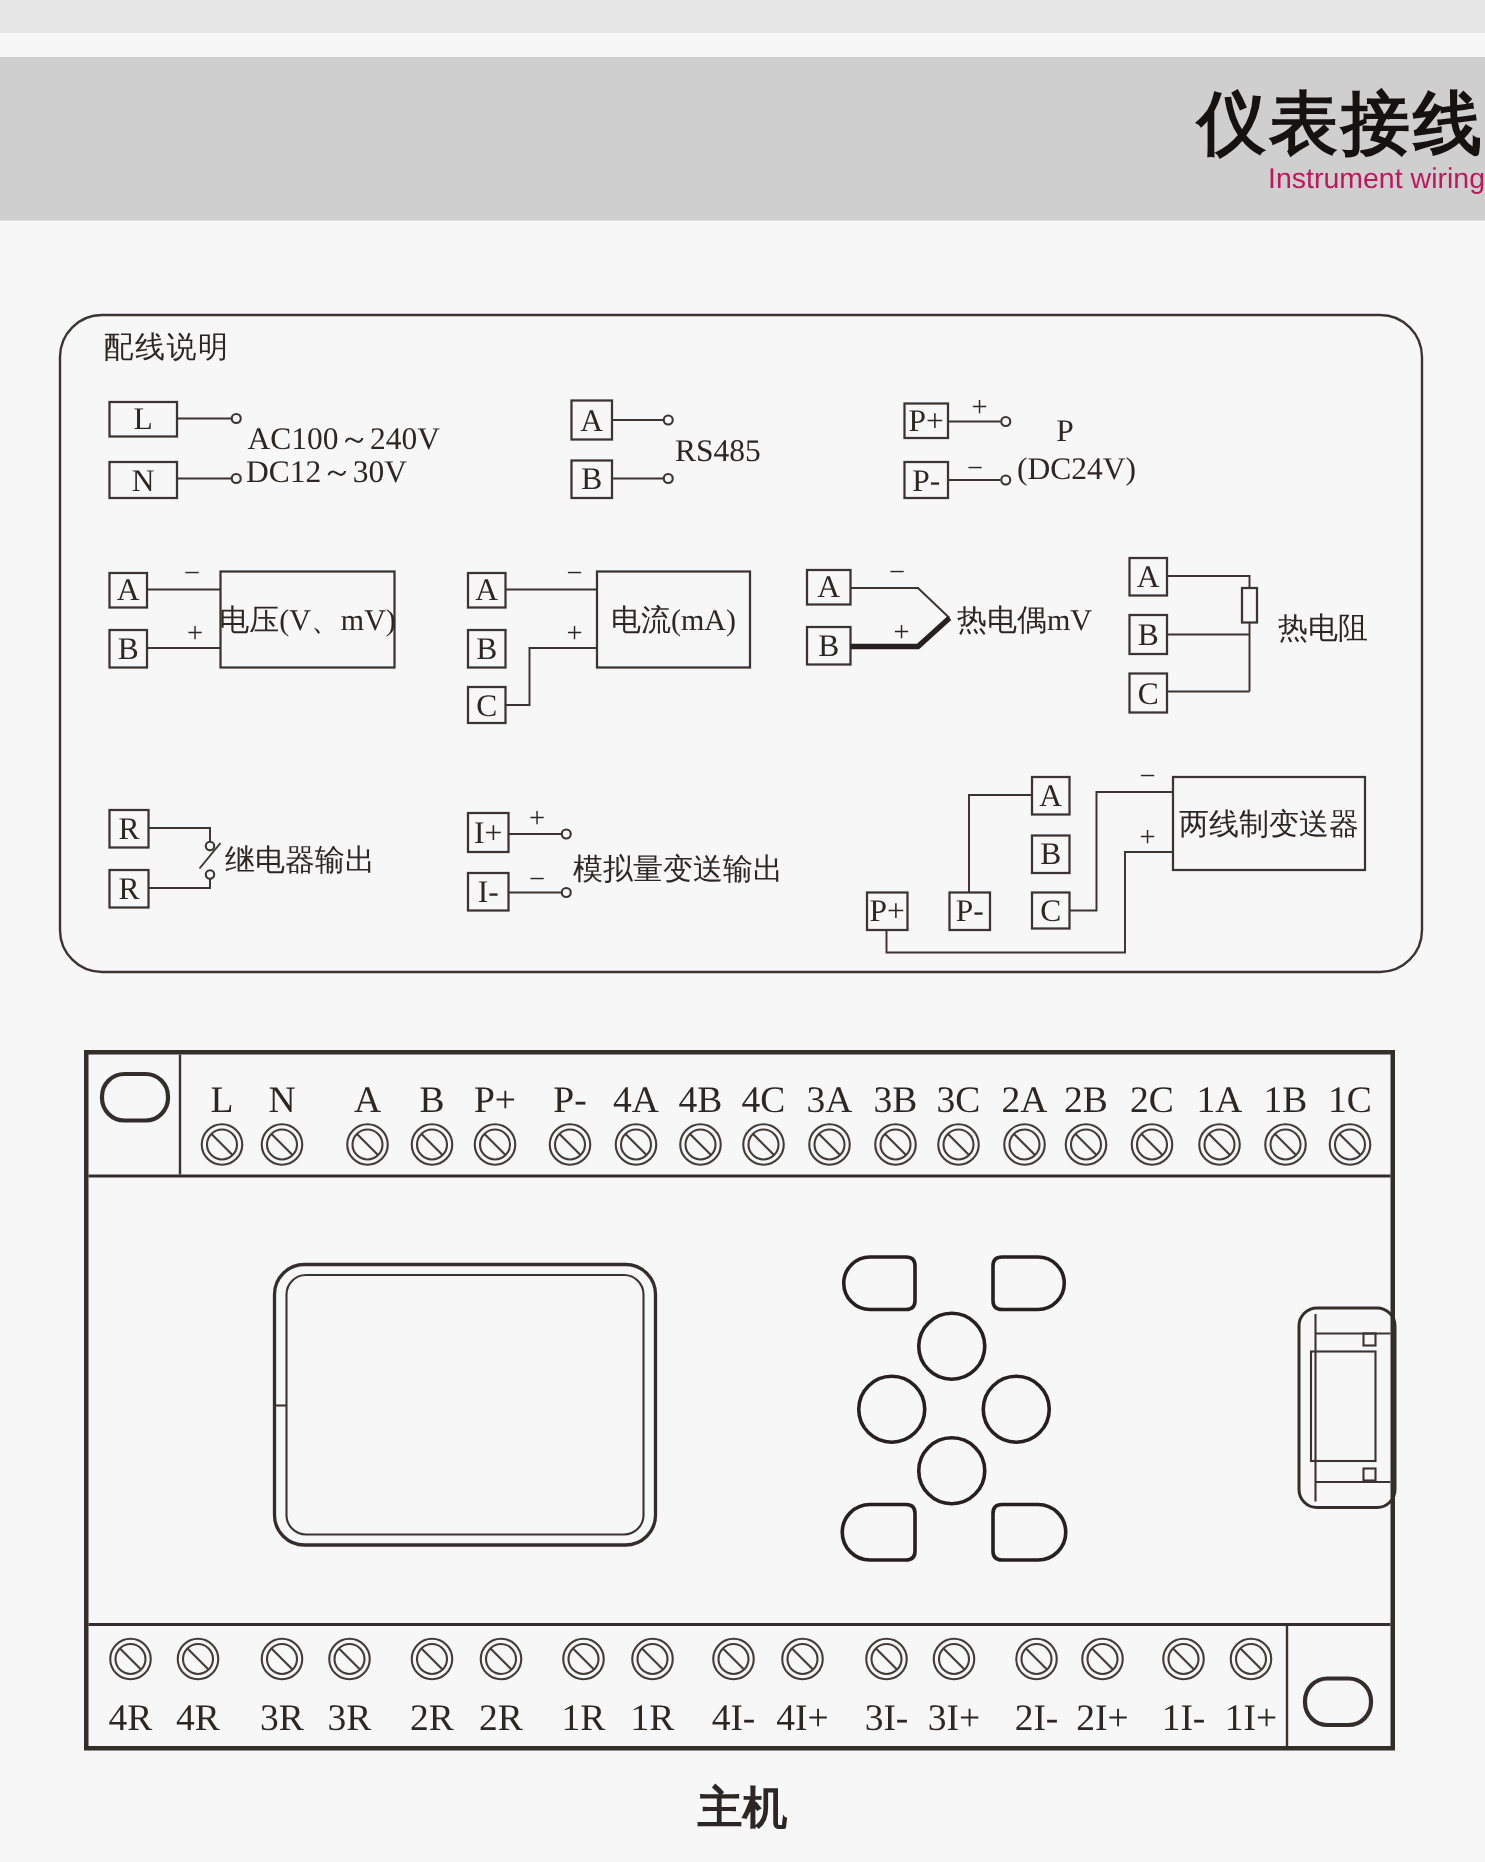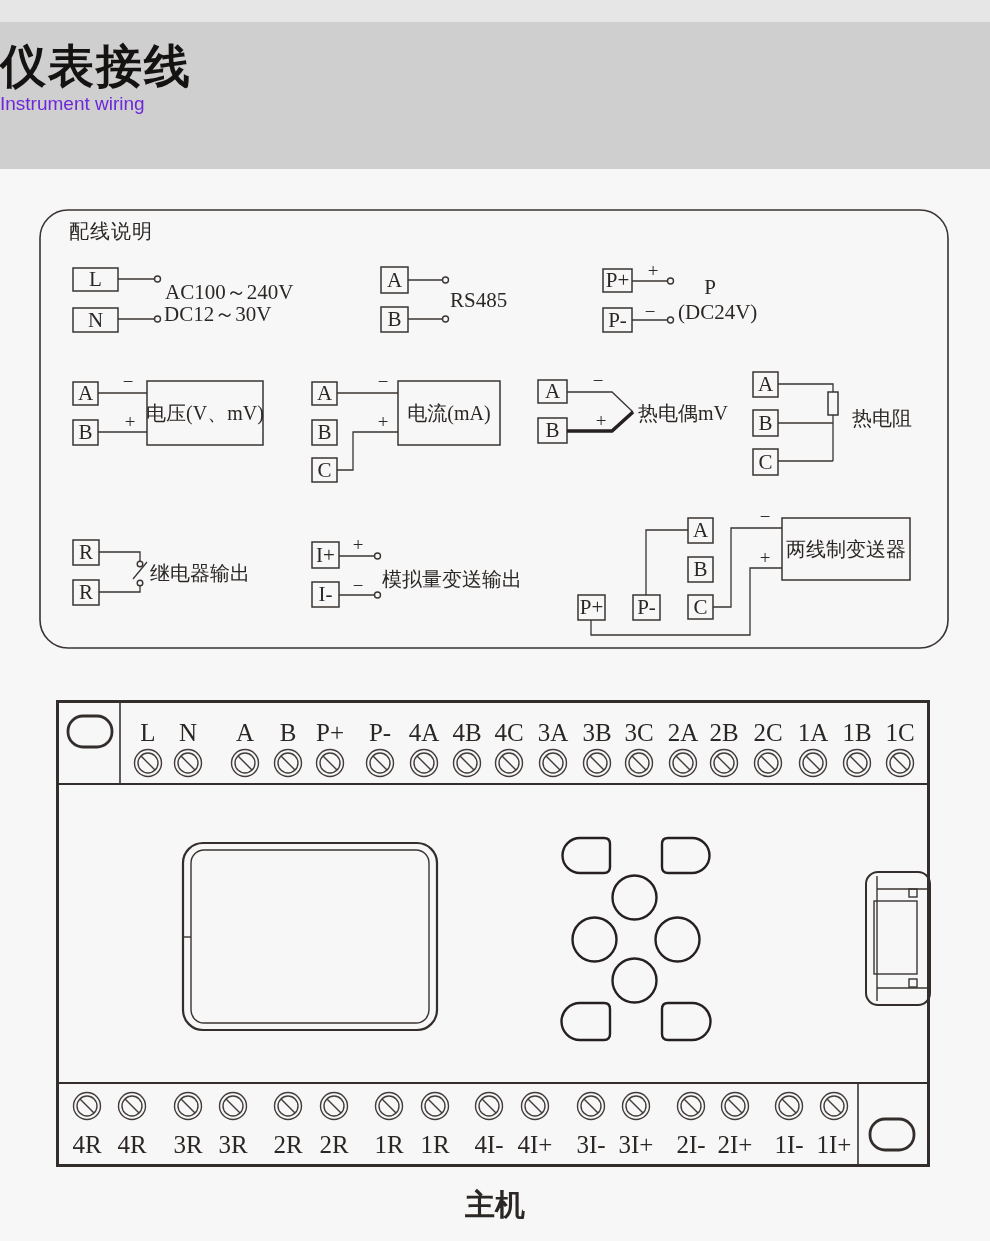--- a/index.html
+++ b/index.html
@@ -3,26 +3,26 @@
 <meta charset="utf-8">
 <style>
   html,body{margin:0;padding:0;}
   body{
     width:990px;height:1241px;position:relative;
     background:#f7f7f7;
     font-family:"Liberation Sans","DejaVu Sans",sans-serif;
     color:#2e2a28;
   }
   .hdr-strip{position:absolute;left:0;top:0;width:990px;height:22px;background:#e6e6e6;}
-  .hdr-band{position:absolute;left:0;top:22px;width:990px;height:147px;background:#d0cfd0;text-align:left;}
+  .hdr-band{position:absolute;left:0;top:38px;width:990px;height:109px;background:#d0cfd0;text-align:right;}
   .hdr-title{
     margin-top:18px;font-size:46px;font-weight:800;letter-spacing:2px;color:#151312;
     font-family:"Liberation Sans","DejaVu Sans",sans-serif;line-height:1.15;
   }
-  .hdr-sub{font-size:19px;color:#6d28d9;margin-top:0px;letter-spacing:0px;}
+  .hdr-sub{font-size:19px;color:#be185d;margin-top:0px;letter-spacing:0px;}
   svg{position:absolute;left:0;top:0;}
   
   .ln{stroke:#3a3432;stroke-width:1.3;fill:none;}
   .ln-thick{stroke:#262120;stroke-width:3.6;fill:none;}
   .bx{stroke:#3a3432;stroke-width:1.5;fill:none;}
   .bigbx{stroke:#3a3432;stroke-width:1.5;fill:none;}
   .node{stroke:#3a3432;stroke-width:1.4;fill:#f7f7f7;}
   .outline{stroke:#332e2c;stroke-width:3;fill:none;}
   .strip{stroke:#332e2c;stroke-width:2;fill:none;}
   .thin{stroke:#3a3432;stroke-width:1.6;fill:none;}

